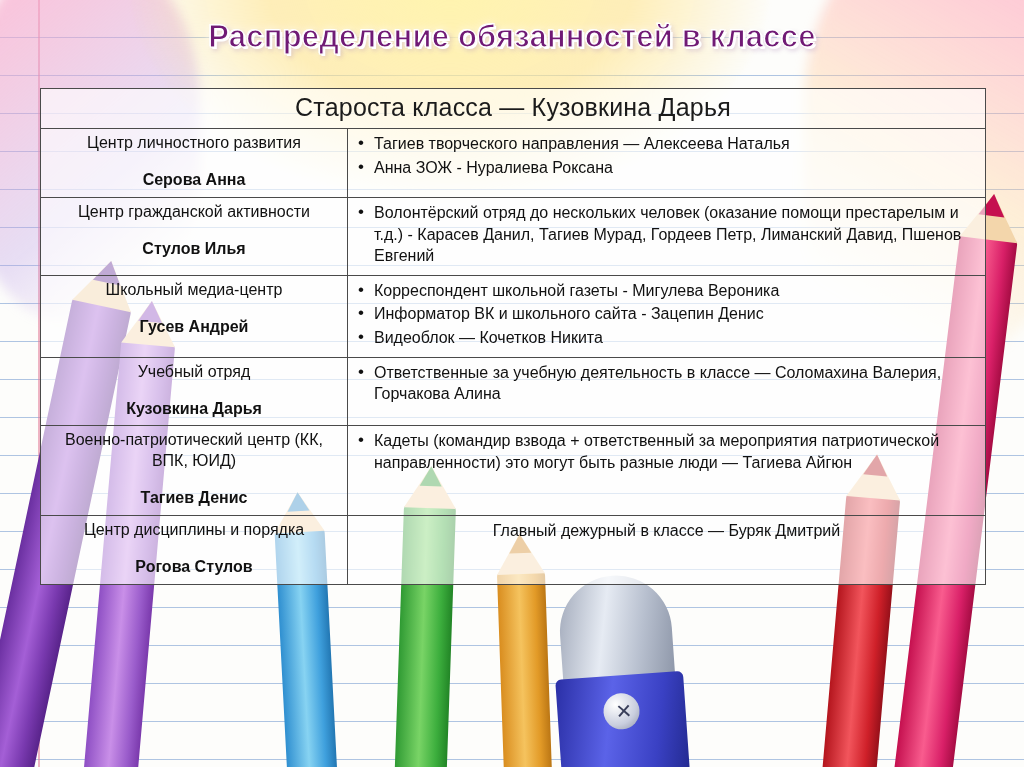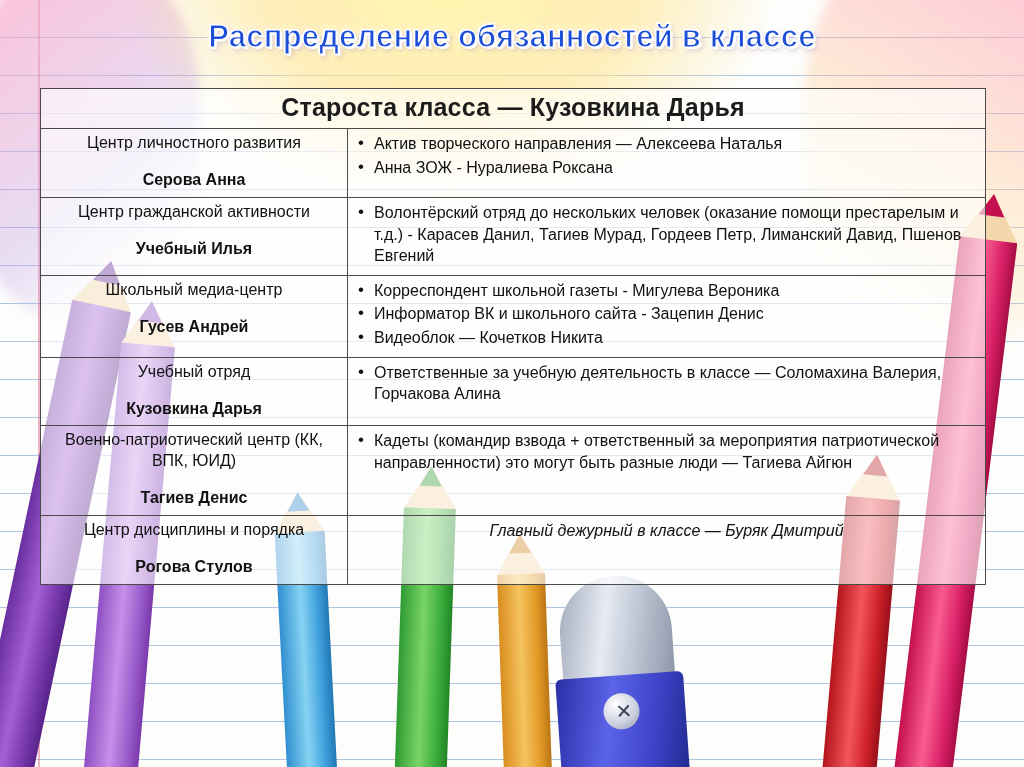--- a/index.html
+++ b/index.html
@@ -77,21 +77,21 @@
     width: 964px;
     height: 46px;
     display: flex;
     align-items: center;
     justify-content: center;
   }
   .title {
     font-size: 31px;
     font-weight: bold;
     letter-spacing: .2px;
-    color: #1d4ed8;
+    color: #701a75;
     -webkit-text-stroke: 1.2px #ffffff;
     text-shadow:
       2px 2px 0 #ffffff,
       -1px -1px 0 #ffffff,
       0 0 10px rgba(255,255,255,.9),
       3px 3px 5px rgba(120,60,140,.35);
     white-space: nowrap;
   }
 
   
@@ -108,21 +108,21 @@
   }
   table.sheet td, table.sheet th {
     border: 1px solid #4a4a4a;
     vertical-align: top;
     padding: 4px 8px 6px 8px;
     background: rgba(255,255,255,0.62);
   }
   .hdr {
     text-align: center;
     font-size: 25px;
-    font-weight: bold;
+    font-weight: normal;
     color: #1b1b1b;
     padding: 7px 8px 9px 8px;
     letter-spacing: .2px;
     background: rgba(255,255,255,0.70);
   }
   .rolecell {
     width: 290px;
     text-align: center;
     font-size: 16px;
     color: #111;
@@ -153,21 +153,21 @@
     left: -16px;
     top: -1px;
     font-size: 17px;
     line-height: 1.35;
   }
   .nobullet {
     margin: 0;
     padding: 0;
     list-style: none;
   }
-  .nobullet > li { margin: 0 0 12px 0; font-style: italic; }
+  .nobullet > li { margin: 0 0 12px 0; }
   .pad-big td { padding-top: 9px; padding-bottom: 11px; }
 </style>
 </head>
 <body>
 
 <div class="bg">
   <div class="paper"></div>
   <div class="paper-lines"></div>
   <div class="paper-margin"></div>
   <div class="washL"></div>
@@ -235,30 +235,30 @@
         <td class="hdr" colspan="2">Староста класса — Кузовкина Дарья</td>
       </tr>
 
       <tr>
         <td class="rolecell">
           <span>Центр личностного развития</span>
           <span class="name">Серова Анна</span>
         </td>
         <td class="listcell">
           <ul class="bullets">
-            <li>Актив  творческого направления — Алексеева Наталья</li>
+            <li>Тагиев  творческого направления — Алексеева Наталья</li>
             <li>Анна ЗОЖ  - Нуралиева Роксана</li>
           </ul>
         </td>
       </tr>
 
       <tr>
         <td class="rolecell">
           <span>Центр гражданской активности</span>
-          <span class="name">Учебный Илья</span>
+          <span class="name">Стулов Илья</span>
         </td>
         <td class="listcell">
           <ul class="bullets">
             <li>Волонтёрский отряд до нескольких человек (оказание помощи престарелым и т.д.)  - Карасев Данил, Тагиев Мурад, Гордеев Петр, Лиманский Давид, Пшенов Евгений</li>
           </ul>
         </td>
       </tr>
 
       <tr>
         <td class="rolecell">

